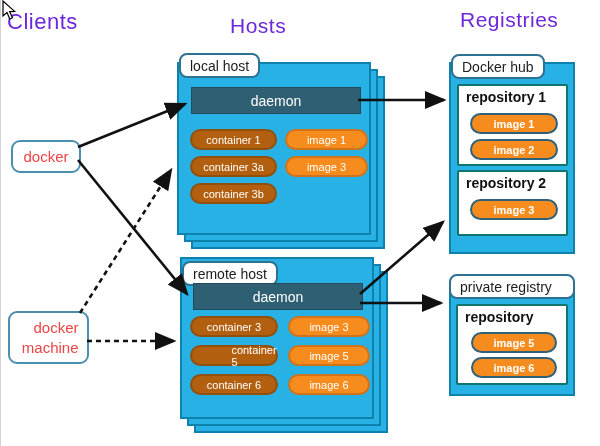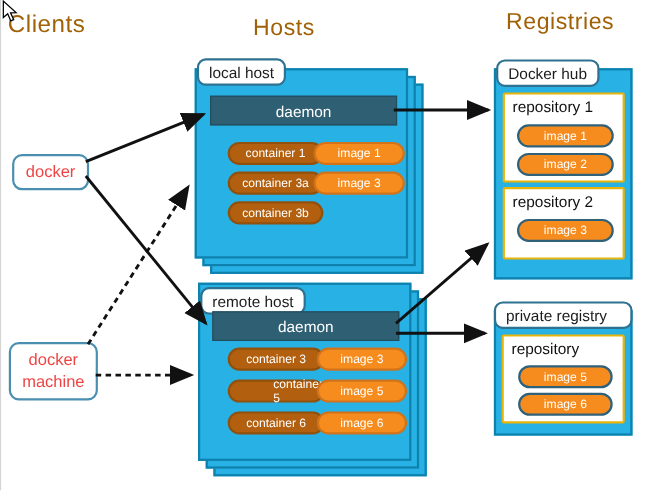--- a/index.html
+++ b/index.html
@@ -1,21 +1,21 @@
 <!DOCTYPE html>
 <html><head>
 <meta charset="utf-8">
 <style>
   html,body{margin:0;padding:0;background:#fff;}
   #canvas{
     position:relative;width:600px;height:446px;background:#ffffff;
     font-family:"Liberation Sans",sans-serif;overflow:hidden;
     border-left:1px solid #d4d4d4;box-sizing:border-box;
   }
-  .hdr{position:absolute;color:#a16207;font-size:21px;letter-spacing:.5px;}
+  .hdr{position:absolute;color:#6d28d9;font-size:21px;letter-spacing:.5px;}
   
   .client{
     position:absolute;background:#fff;border:2px solid #4b8fb0;border-radius:9px;
     display:flex;align-items:center;justify-content:center;text-align:center;
     font-size:15px;color:#ef4444;line-height:1.3;z-index:2;
   }
   
   .cyanbox{position:absolute;background:#27b1e5;border:2px solid #0e81ad;box-sizing:border-box;}
   .stack{z-index:1;}
   .mainbox{z-index:2;}
@@ -25,45 +25,45 @@
     padding:0 9px;height:21px;z-index:3;white-space:nowrap;box-sizing:content-box;
   }
   .daemon{
     position:absolute;background:#2e5f72;border:1px solid #224c5c;color:#fff;
     font-size:14px;display:flex;align-items:center;justify-content:center;z-index:3;
   }
   .pill{
     position:absolute;height:21px;border-radius:11px;color:#fff;font-size:11px;
     display:flex;align-items:center;justify-content:center;z-index:3;box-sizing:border-box;
   }
-  .pill.container{background:#b2600f;border:2px solid #91500c;margin-left:17px;}
+  .pill.container{background:#b2600f;border:2px solid #91500c;}
   .pill.image{background:#f78c1e;border:2px solid #d1731a;}
   .pill.rimage{background:#f78c1e;border:2px solid #30617a;}
   .repo{
-    position:absolute;background:#fff;border:2px solid #eab308;border-radius:2px;
-    z-index:3;box-sizing:border-box;
+    position:absolute;background:#fff;border:2px solid #0f766e;border-radius:2px;
+    z-index:3;box-sizing:border-box;font-weight:bold;
   }
   .repo .rtitle{position:absolute;left:7px;top:3px;font-size:14px;color:#111;}
   #arrows{position:absolute;left:0;top:0;z-index:4;pointer-events:none;}
   #cursor{position:absolute;left:1px;top:0px;z-index:6;}
 </style>
 </head>
 <body>
 
 <div id="canvas">
 
   <div class="hdr" style="left:6px;top:9px;font-size:22px;">Clients</div>
   <div class="hdr" style="left:229px;top:14px;">Hosts</div>
   <div class="hdr" style="left:459px;top:8px;">Registries</div>
 
   <div class="client" style="left:10px;top:140px;width:66px;height:29px;">
     <span>docker</span>
   </div>
   <div class="client" style="left:7px;top:311px;width:77px;height:49px;">
-    <span style="width:60px;">docker machine</span>
+    <span style="width:60px;text-align:right;">docker machine</span>
   </div>
 
   <div class="cyanbox stack" style="left:190px;top:76px;width:194px;height:173px;"></div>
   <div class="cyanbox stack" style="left:183px;top:69px;width:194px;height:173px;"></div>
   <div class="cyanbox mainbox" style="left:176px;top:62px;width:194px;height:173px;"></div>
   <div class="tag" style="left:178px;top:53px;">local host</div>
   <div class="daemon" style="left:190px;top:87px;width:168px;height:25px;">daemon</div>
   <div class="pill container" style="left:189px;top:129px;width:87px;">container 1</div>
   <div class="pill container" style="left:189px;top:156px;width:87px;">container 3a</div>
   <div class="pill container" style="left:189px;top:183px;width:87px;">container 3b</div>

